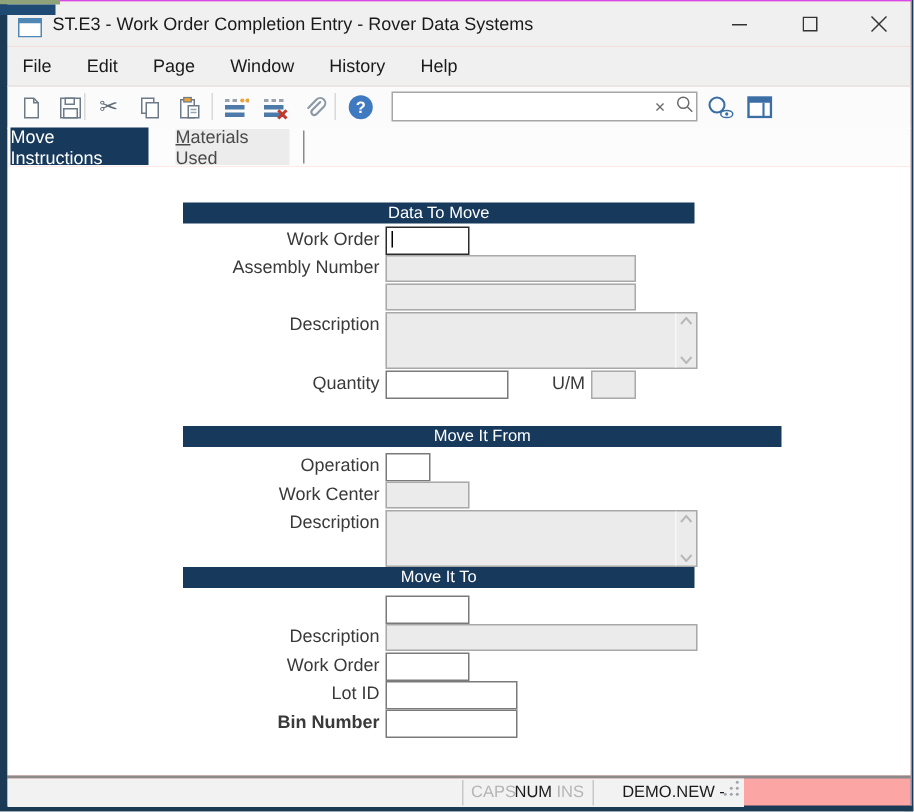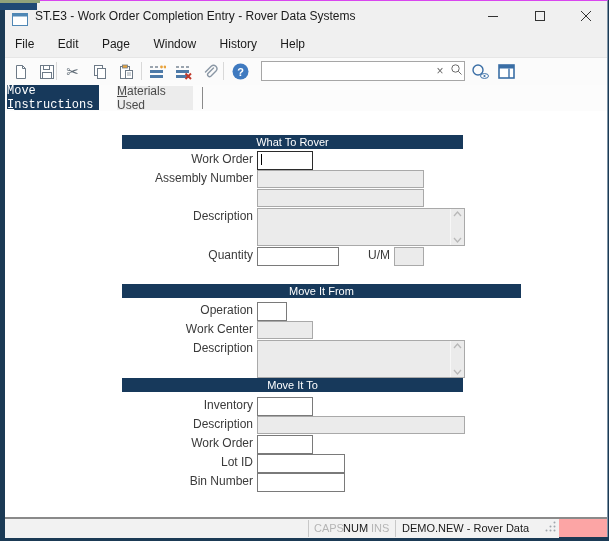--- a/index.html
+++ b/index.html
@@ -39,21 +39,21 @@
   .fld{position:absolute;background:#fff;border:1px solid #7a7a7a;}
   .fld input{width:100%;height:100%;border:none;outline:none;background:transparent;font-size:11px;padding:0 2px;box-sizing:border-box;}
   .fld.dis{background:#ebebeb;border-color:#a9a9a9;}
   .fld.focus{border-color:#2b2b2b;}
   .caret{position:absolute;left:3px;top:2px;width:1px;height:11px;background:#000;}
   .ta-scroll{position:absolute;right:0;top:0;bottom:0;width:13px;border-left:1px solid #f7f7f7;
      display:flex;flex-direction:column;justify-content:space-between;align-items:center;padding:2px 0;}
 
   
   #status-line{position:absolute;left:0;top:516px;width:602px;height:2px;background:#8a8a8a;}
-  #statusbar{position:absolute;left:0;top:518px;width:554px;height:19px;background:#f2f2f2;}
+  #statusbar{position:absolute;left:0;top:518px;width:491px;height:19px;background:#f2f2f2;text-align:center;}
   .st{position:absolute;top:0;font-size:11px;line-height:19px;}
   .st.dim{color:#b5b5b5;}
   .st.on{color:#1a1a1a;}
   .stsep{position:absolute;top:1px;width:1px;height:17px;background:#c8c8c8;}
 
   
   #desk-right{position:absolute;left:603px;top:0;width:6px;height:541px;background:#1B3A55;}
   #desk-bottom{position:absolute;left:0;top:537px;width:609px;height:4px;background:#1B3A55;}
   #artifact-green{position:absolute;left:0;top:0;width:40px;height:3px;background:#8fa37a;}
   #artifact-blue{position:absolute;left:0;top:3px;width:37px;height:7px;background:#1e4a74;}
@@ -193,32 +193,32 @@
       <div class="tbtn" style="left:489px;">
         <svg width="17" height="15">
           <rect x="1" y="1" width="15" height="13" fill="#fff" stroke="#3a6ea5" stroke-width="1.6"></rect>
           <rect x="1" y="1" width="15" height="3.5" fill="#3a6ea5"></rect>
           <line x1="11" y1="4.5" x2="11" y2="14" stroke="#3a6ea5" stroke-width="1.4"></line>
         </svg>
       </div>
     </div>
 
     <div id="tabstrip">
-      <div class="tab active" style="left:2px;width:92px;font-family:Liberation Mono, monospace;">
+      <div class="tab active" style="left:2px;width:92px;">
         <span><span>Move </span><span class="accel">I</span><span>nstructions</span></span>
       </div>
       <div class="tab inactive" style="left:112px;width:76px;">
         <span><span class="accel">M</span><span>aterials Used</span></span>
       </div>
       <div class="abs" style="left:197px;top:2px;width:1px;height:22px;background:#8a8a8a;"></div>
     </div>
 
     <div id="content"></div>
 
-    <div class="sechdr" style="left:117px;top:134px;width:341px;height:14px;">What To Rover</div>
+    <div class="sechdr" style="left:117px;top:134px;width:341px;height:14px;">Data To Move</div>
 
     <div class="lbl" style="left:60px;top:150px;width:188px;">Work Order</div>
     <div class="fld focus" style="left:252px;top:150px;width:54px;height:17px;">
       <input value="" style=""><div class="caret"></div>
     </div>
 
     <div class="lbl" style="left:60px;top:169px;width:188px;">Assembly Number</div>
     <div class="fld dis" style="left:252px;top:169px;width:165px;height:16px;">
       <input tabindex="-1" value="" style="">
     </div>
@@ -267,41 +267,40 @@
             <polyline points="1,5 4.5,1 8,5" fill="none" stroke="#b8b8b8" stroke-width="1.3"></polyline>
           </svg>
         <svg width="9" height="6">
             <polyline points="1,1 4.5,5 8,1" fill="none" stroke="#b8b8b8" stroke-width="1.3"></polyline>
           </svg>
       </div>
     </div>
 
     <div class="sechdr" style="left:117px;top:377px;width:341px;height:14px;">Move It To</div>
 
-    <div class="lbl" style="left:60px;top:396px;width:188px;">Inventory</div>
     <div class="fld" style="left:252px;top:396px;width:54px;height:17px;">
       <input value="" style="">
     </div>
 
     <div class="lbl" style="left:60px;top:415px;width:188px;">Description</div>
     <div class="fld dis" style="left:252px;top:415px;width:206px;height:16px;">
       <input tabindex="-1" value="" style="">
     </div>
 
     <div class="lbl" style="left:60px;top:434px;width:188px;">Work Order</div>
     <div class="fld" style="left:252px;top:434px;width:54px;height:17px;">
       <input value="" style="">
     </div>
 
     <div class="lbl" style="left:60px;top:453px;width:188px;">Lot ID</div>
     <div class="fld" style="left:252px;top:453px;width:86px;height:17px;">
       <input value="" style="">
     </div>
 
-    <div class="lbl" style="left:60px;top:472px;width:188px;">Bin Number</div>
+    <div class="lbl" style="left:60px;top:472px;width:188px;font-weight:bold;">Bin Number</div>
     <div class="fld" style="left:252px;top:472px;width:86px;height:17px;">
       <input value="" style="">
     </div>
 
     <div id="status-line"></div>
     <div id="statusbar">
       <div class="stsep" style="left:303px;"></div>
       <span class="st dim" style="left:309px;">CAPS</span>
       <span class="st on" style="left:338px;">NUM</span>
       <span class="st dim" style="left:366px;">INS</span>

